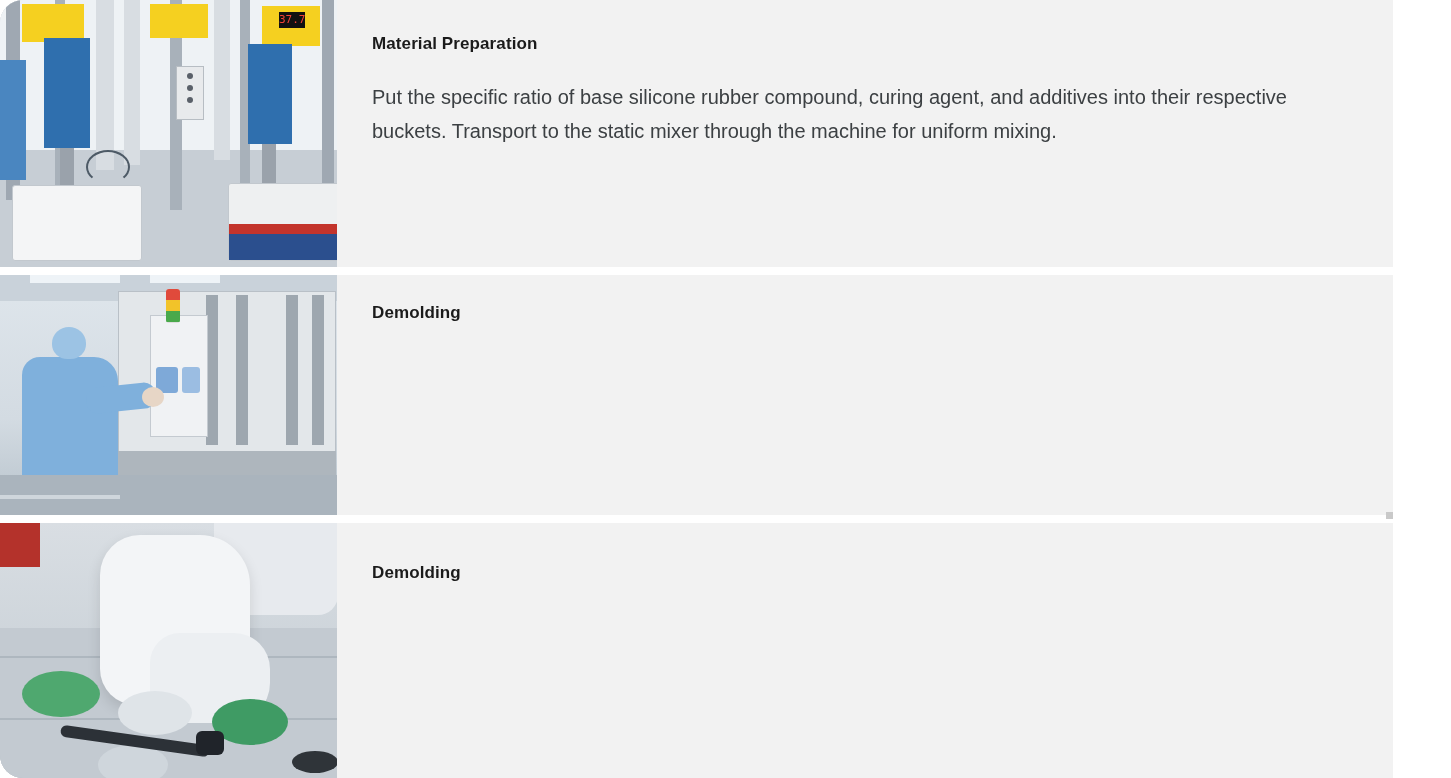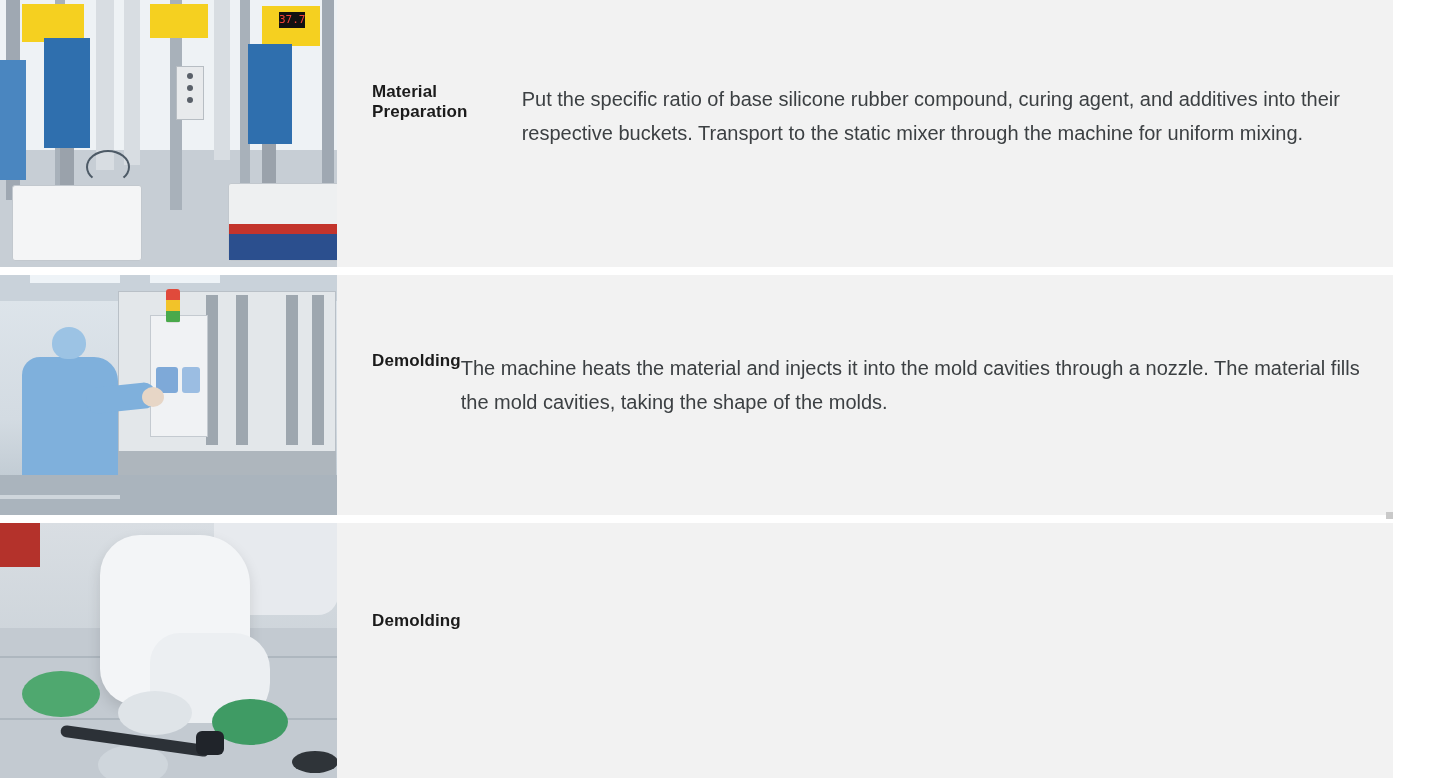--- a/index.html
+++ b/index.html
@@ -7,20 +7,21 @@
     padding: 0;
     background: #ffffff;
     font-family: "Liberation Sans", sans-serif;
   }
   #page {
     position: relative;
     width: 1451px;
     height: 778px;
     background: #ffffff;
     overflow: hidden;
+    border-radius: 23px;
   }
   .steps {
     display: flex;
     flex-direction: column;
     gap: 8px;
     width: 1393px;
     margin: 0;
     padding: 0;
   }
   .step {
@@ -42,22 +43,22 @@
   }
   .thumb-inner {
     position: absolute;
     inset: 0;
   }
 
   .step-text {
     flex: 1 1 auto;
     padding: 0 30px 0 35px;
     display: flex;
+    flex-direction: column;
     justify-content: center;
-    margin-top: 48px;
   }
   .step-1 .step-text { justify-content: flex-start; padding-top: 34px; }
   .step-2 .step-text { justify-content: flex-start; padding-top: 28px; }
   .step-3 .step-text { justify-content: flex-start; padding-top: 40px; }
 
   .step-title {
     font-size: 17px;
     font-weight: bold;
     color: #1b1b1b;
     letter-spacing: .1px;
@@ -233,21 +234,20 @@
           <div class="person-head"></div>
           <div class="person-arm"></div>
           <div class="person-hand"></div>
           <div class="floorbar"></div>
           <div class="floorline"></div>
         </div>
       </div>
       <div class="step-text">
         <div class="step-title">Demolding</div>
         <div class="step-body">
-          <p>The machine heats the material and injects it into the mold cavities through a nozzle. The material fills the mold cavities, taking the shape of the molds.</p>
         </div>
       </div>
     </div>
 
     <div class="step step-3">
       <div class="thumb">
         <div class="thumb-inner m3">
           <div class="redstrip"></div>
           <div class="tray"></div>
           <div class="trayline" style="bottom:120px"></div>

